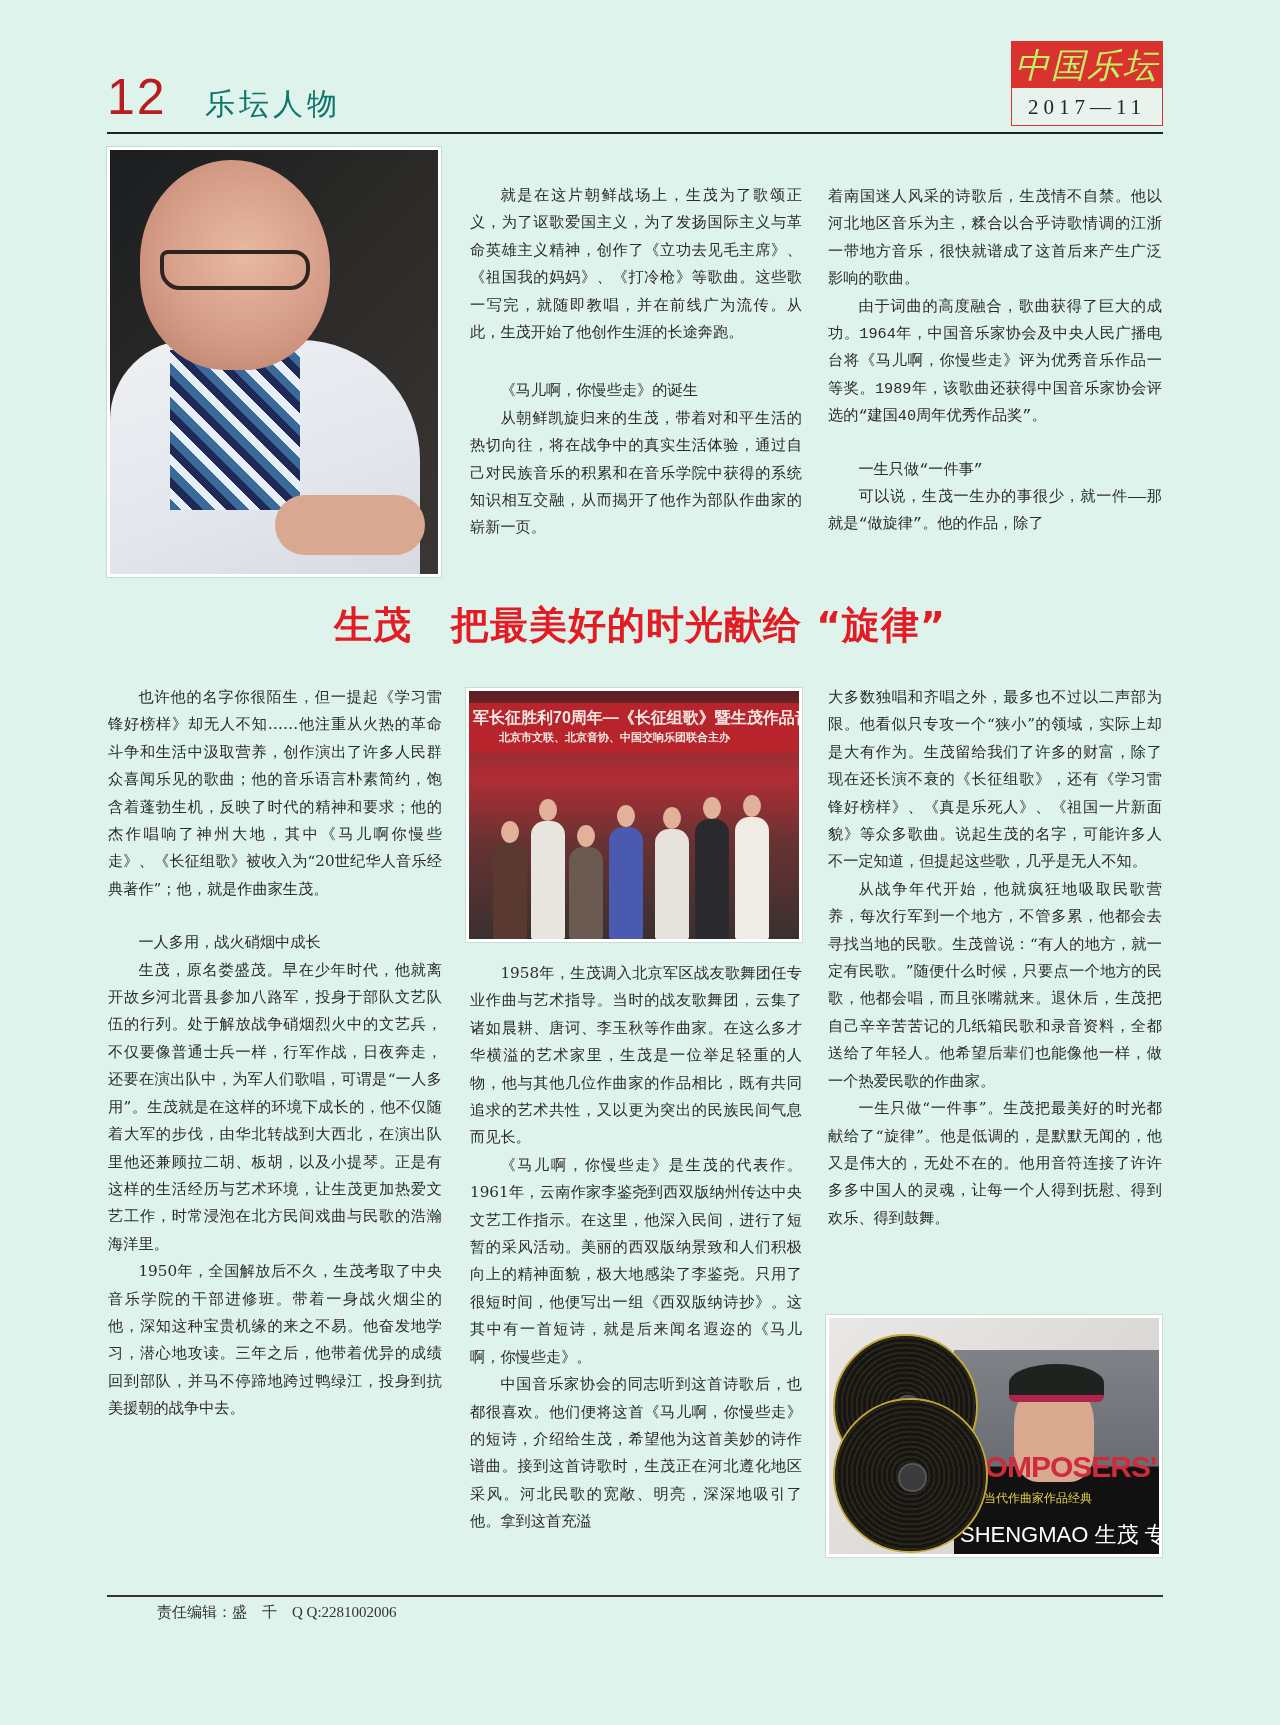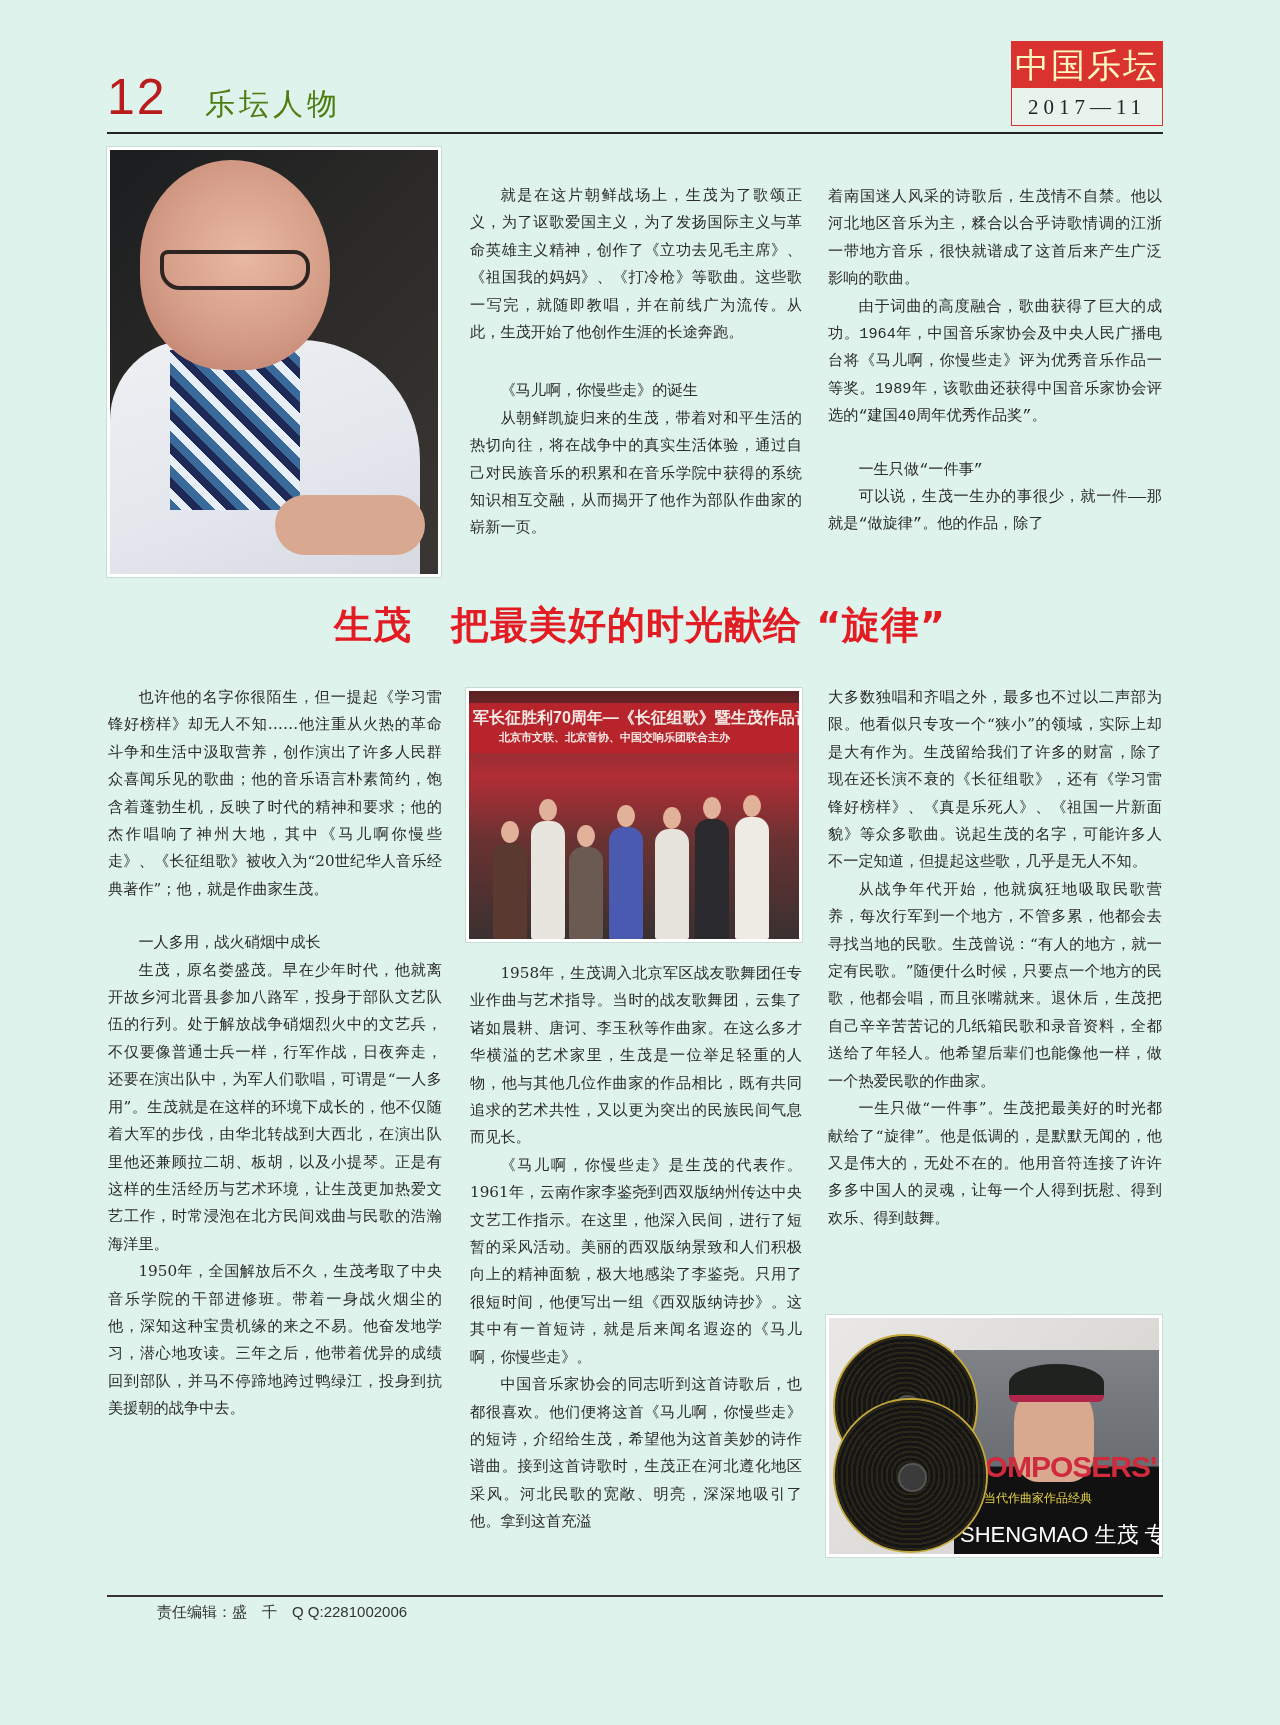--- a/index.html
+++ b/index.html
@@ -1,22 +1,22 @@
 <!DOCTYPE html>
 <html><head>
 <meta charset="utf-8">
 <style>
   * { margin:0; padding:0; box-sizing:border-box; }
   html, body { width:1280px; height:1725px; background:#def3ec; overflow:hidden; }
   body { position:relative; font-family:"DejaVu Serif", serif; color:#2a2a2a; }
 
   .page-number { position:absolute; left:107px; top:72px; font-family:"Liberation Sans", sans-serif; font-size:50px; line-height:50px; color:#b91c1c; letter-spacing:2px; }
-  .section-title { position:absolute; left:205px; top:84px; font-size:30px; color:#4d7c0f; letter-spacing:4px; }
+  .section-title { position:absolute; left:205px; top:84px; font-size:30px; color:#0f766e; letter-spacing:4px; }
   .logo-box { position:absolute; left:1011px; top:41px; width:152px; height:85px; border:1px solid #d9322f; background:#e8f3ee; }
-  .logo-top { height:46px; background:#d9322f; color:#fef9c3; font-size:34px; line-height:46px; text-align:center; letter-spacing:2px; }
+  .logo-top { height:46px; background:#d9322f; color:#bef264; font-size:34px; line-height:46px; text-align:center; font-style:italic; letter-spacing:2px; }
   .logo-date { height:38px; line-height:38px; text-align:center; font-size:21px; letter-spacing:5px; color:#222; font-family:"Liberation Serif", serif; }
   .header-rule { position:absolute; left:107px; top:132px; width:1056px; height:2px; background:#222; }
 
   .photo { position:absolute; background:#fff; padding:3px; box-shadow:0 0 0 1px #c9ddd5; }
   .photo-inner { width:100%; height:100%; position:relative; overflow:hidden; }
 
   .portrait { left:107px; top:147px; width:334px; height:430px; }
   .portrait .photo-inner { background:linear-gradient(135deg,#1b1d1f 0%,#2b2a28 45%,#3a3633 100%); }
   .p-head { position:absolute; left:30px; top:10px; width:190px; height:210px; border-radius:48% 52% 45% 45%; background:radial-gradient(circle at 55% 45%,#e9b9a3 0%,#d49c86 55%,#b97a69 100%); }
   .p-glasses { position:absolute; left:50px; top:100px; width:150px; height:40px; border:4px solid #2e2522; border-radius:8px 16px 20px 20px; }
@@ -43,21 +43,21 @@
   .disc::after { content:""; position:absolute; left:42%; top:42%; width:16%; height:16%; border-radius:50%; background:#3b3b3b; border:2px solid #555; }
 
   .headline { position:absolute; left:0; top:600px; width:1280px; text-align:center; font-family:"DejaVu Sans", sans-serif; font-weight:bold; font-size:38px; color:#e31b23; letter-spacing:1px; }
 
   .col { position:absolute; font-size:15.2px; line-height:27.4px; color:#2c2c2c; text-align:justify; }
   .col p { text-indent:2em; }
   .col p.noindent { text-indent:0; }
   .col p.sub { text-indent:2em; margin-top:26px; }
 
   .footer-rule { position:absolute; left:107px; top:1595px; width:1056px; height:2px; background:#333; }
-  .footer { position:absolute; left:157px; top:1603px; font-size:15px; color:#333; font-family:Liberation Sans, sans-serif; }
+  .footer { position:absolute; left:157px; top:1603px; font-size:15px; color:#333; font-family:Liberation Serif, serif; }
 </style>
 </head>
 <body>
 
 <div class="page-number">12</div>
 <div class="section-title">乐坛人物</div>
 <div class="logo-box">
   <div class="logo-top">中国乐坛</div>
   <div class="logo-date">2017—11</div>
 </div>

